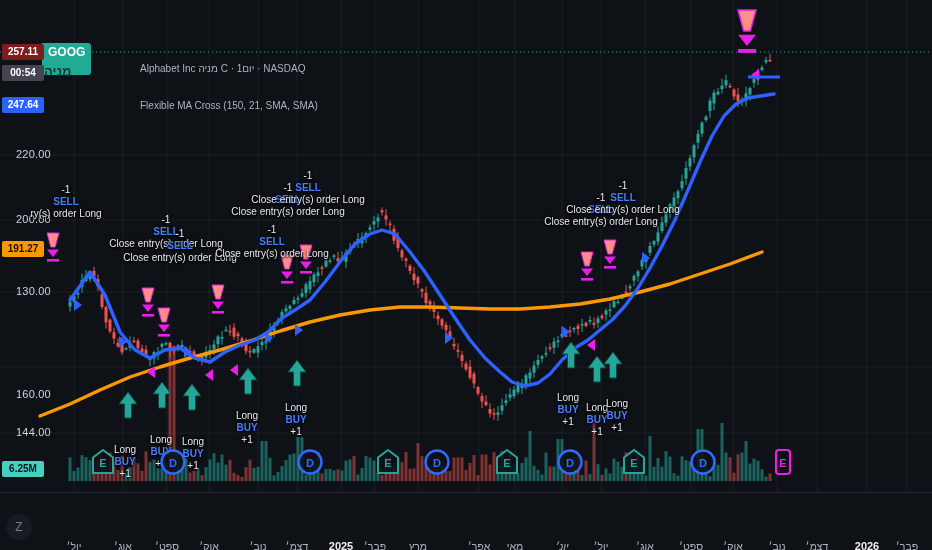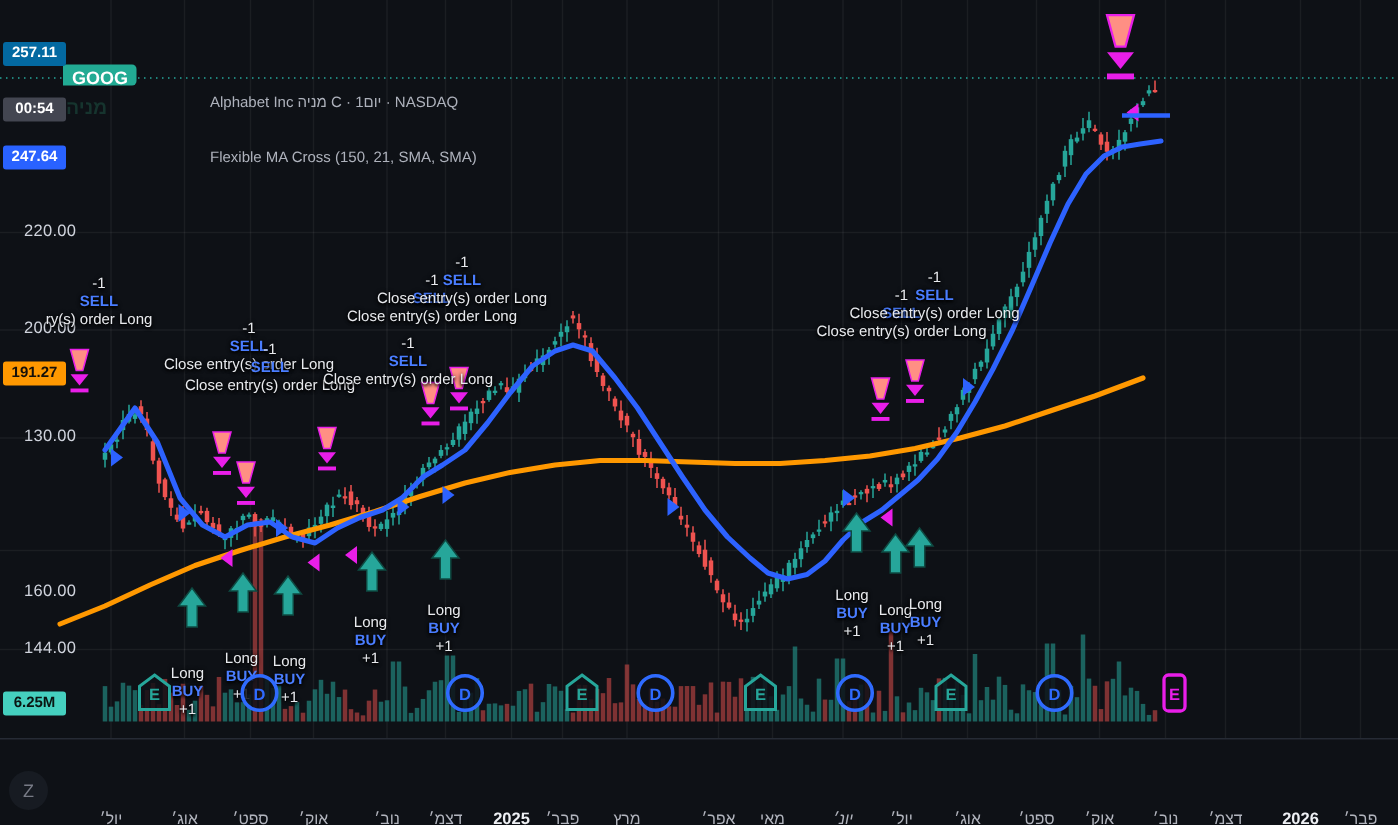--- a/index.html
+++ b/index.html
@@ -11,21 +11,21 @@
   .badge{left:2px;width:42px;height:16px;border-radius:2px;color:#fff;font-size:10px;
          font-weight:bold;text-align:center;line-height:16px;}
   .tick{color:#b2b5be;font-size:10.5px;transform:translateX(-50%);top:519px;margin-top:21px;}
   .tick.bold{color:#eef0f4;font-weight:bold;font-size:11px;}
   .cluster{transform:translateX(-50%);text-align:center;font-size:10px;line-height:12px;
            color:#e8eaee;text-shadow:0 1px 2px #000,0 0 3px #000;}
   .cluster .blue{color:#4a7dff;font-weight:bold;}
   .edm{width:30px;height:30px;}
   #title-row{left:140px;top:28px;color:#aeb2bc;font-size:10px;margin-top:35px;}
   #indicator-row{left:140px;top:100px;color:#aeb2bc;font-size:10px;}
-  #symbol-tag{left:42px;top:43px;height:14px;padding:0 6px;background:#22ab94;color:#fff;
+  #symbol-tag{left:42px;top:43px;height:32px;padding:0 6px;background:#22ab94;color:#fff;
               font-weight:bold;font-size:12px;line-height:18px;border-radius:0 3px 3px 0;}
   #watermark-sub{left:44px;top:64px;color:#16342e;font-size:13px;font-weight:bold;}
   #tz-logo{left:6px;top:514px;width:26px;height:26px;border-radius:50%;background:#171b22;
            color:#787b86;font-size:12px;text-align:center;line-height:26px;}
   #time-axis{left:0;top:492px;width:932px;height:58px;border-top:1px solid #262b35;}
 </style>
 </head>
 <body>
 
 <div id="app">
@@ -682,21 +682,21 @@
   <div class="ov" id="symbol-tag">GOOG</div>
   <div class="ov" id="watermark-sub">מניה</div>
   <div class="ov" id="tz-logo">Z</div>
   <div class="ov" id="time-axis"></div>
   <div id="overlays">
       <div class="ov ylab" style="top: 148px;">220.00</div>
       <div class="ov ylab" style="top: 213px;">200.00</div>
       <div class="ov ylab" style="top: 285px;">130.00</div>
       <div class="ov ylab" style="top: 360px; margin-top: 28px;">160.00</div>
       <div class="ov ylab" style="top: 426px;">144.00</div>
-      <div class="ov badge" style="top: 28px; background: #0369a1; color: rgb(255, 255, 255);">257.11</div>
+      <div class="ov badge" style="top: 44px; background: #7f1d1d; color: rgb(255, 255, 255);">257.11</div>
       <div class="ov badge" style="top: 65px; background: rgb(67, 70, 81); color: rgb(255, 255, 255);">00:54</div>
       <div class="ov badge" style="top: 97px; background: rgb(41, 98, 255); color: rgb(255, 255, 255);">247.64</div>
       <div class="ov badge" style="top: 241px; background: rgb(255, 152, 0); color: rgb(21, 16, 10);">191.27</div>
       <div class="ov badge" style="top: 461px; background: rgb(69, 208, 191); color: rgb(10, 21, 18);">6.25M</div>
       <div class="ov tick" style="left: 74px;">יול׳</div>
       <div class="ov tick" style="left: 123px;">אוג׳</div>
       <div class="ov tick" style="left: 167px;">ספט׳</div>
       <div class="ov tick" style="left: 209px;">אוק׳</div>
       <div class="ov tick" style="left: 258px;">נוב׳</div>
       <div class="ov tick" style="left: 297px;">דצמ׳</div>

